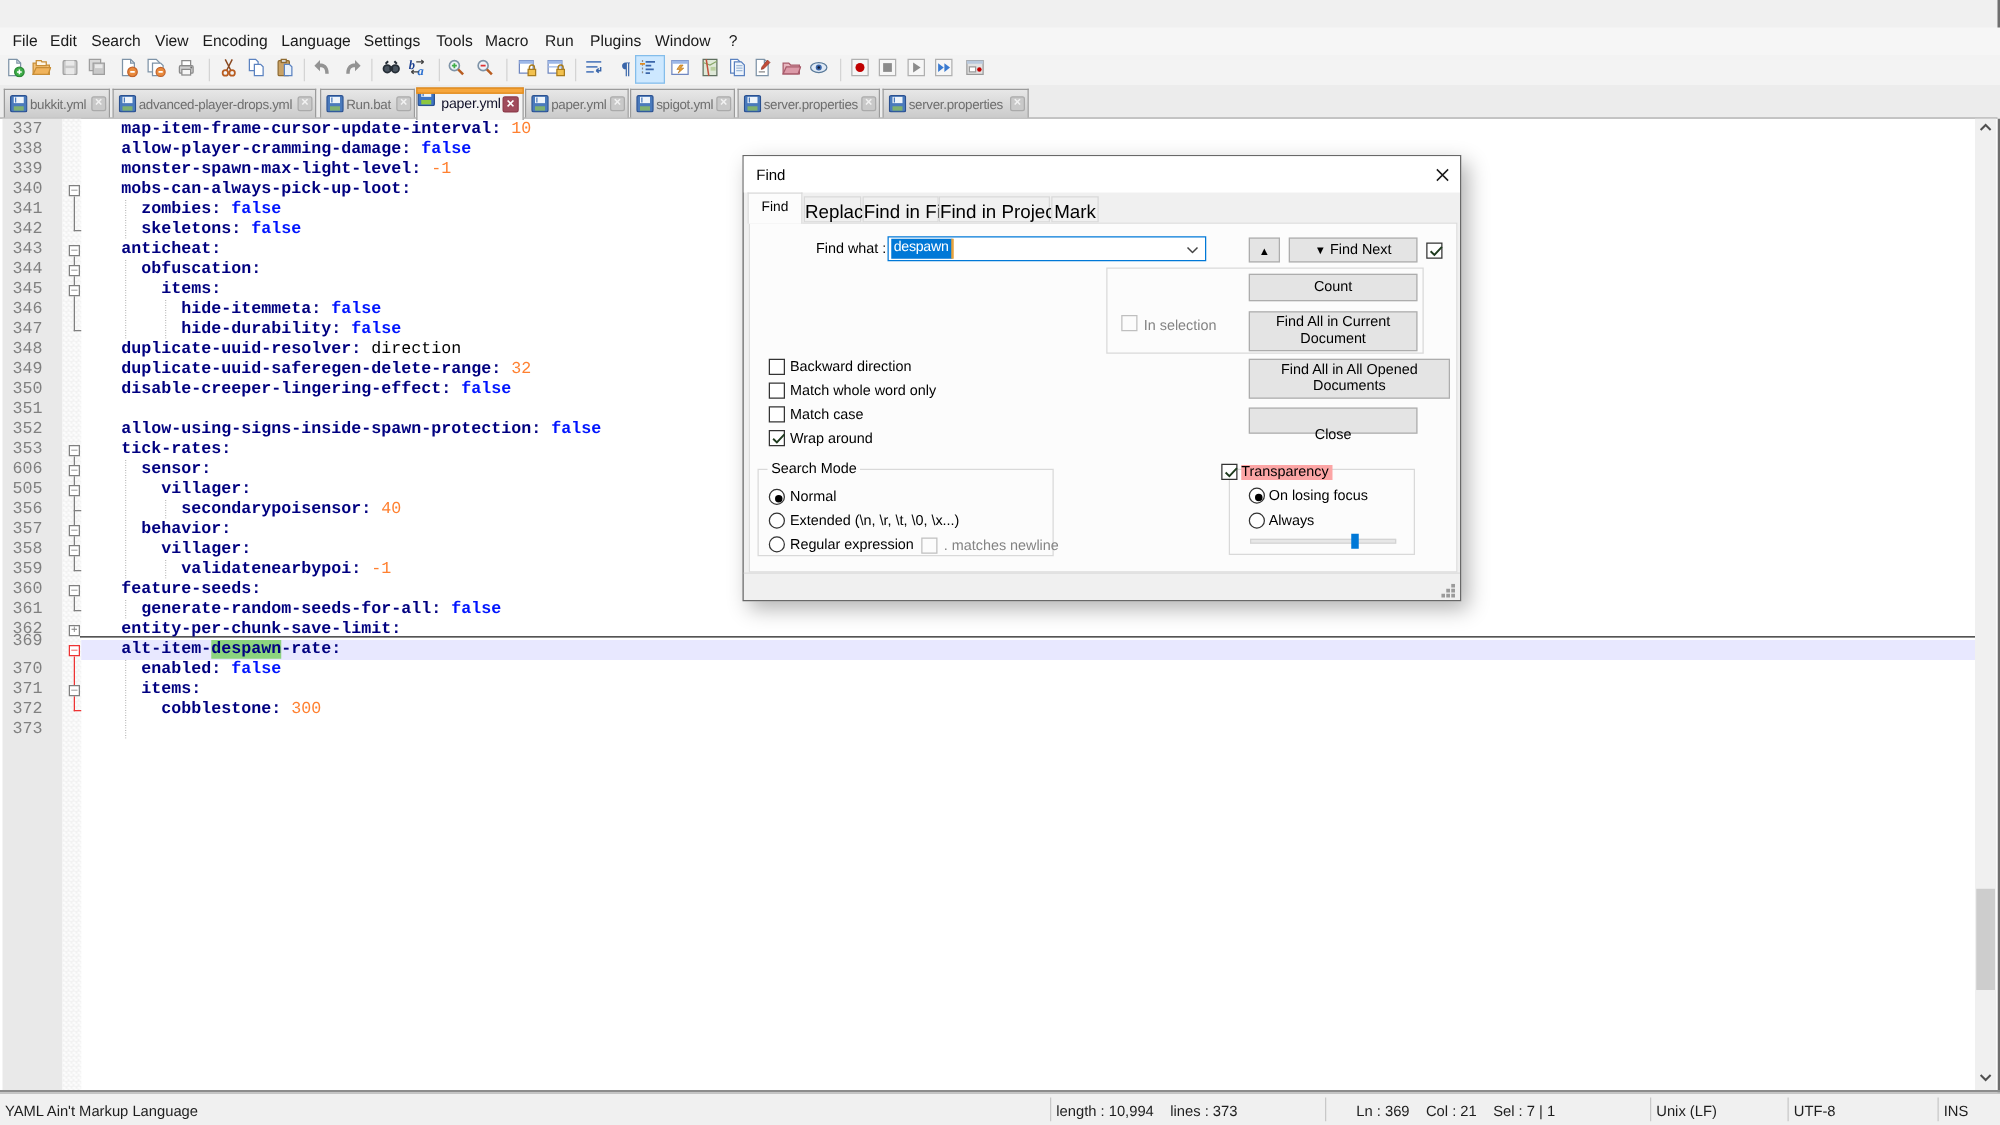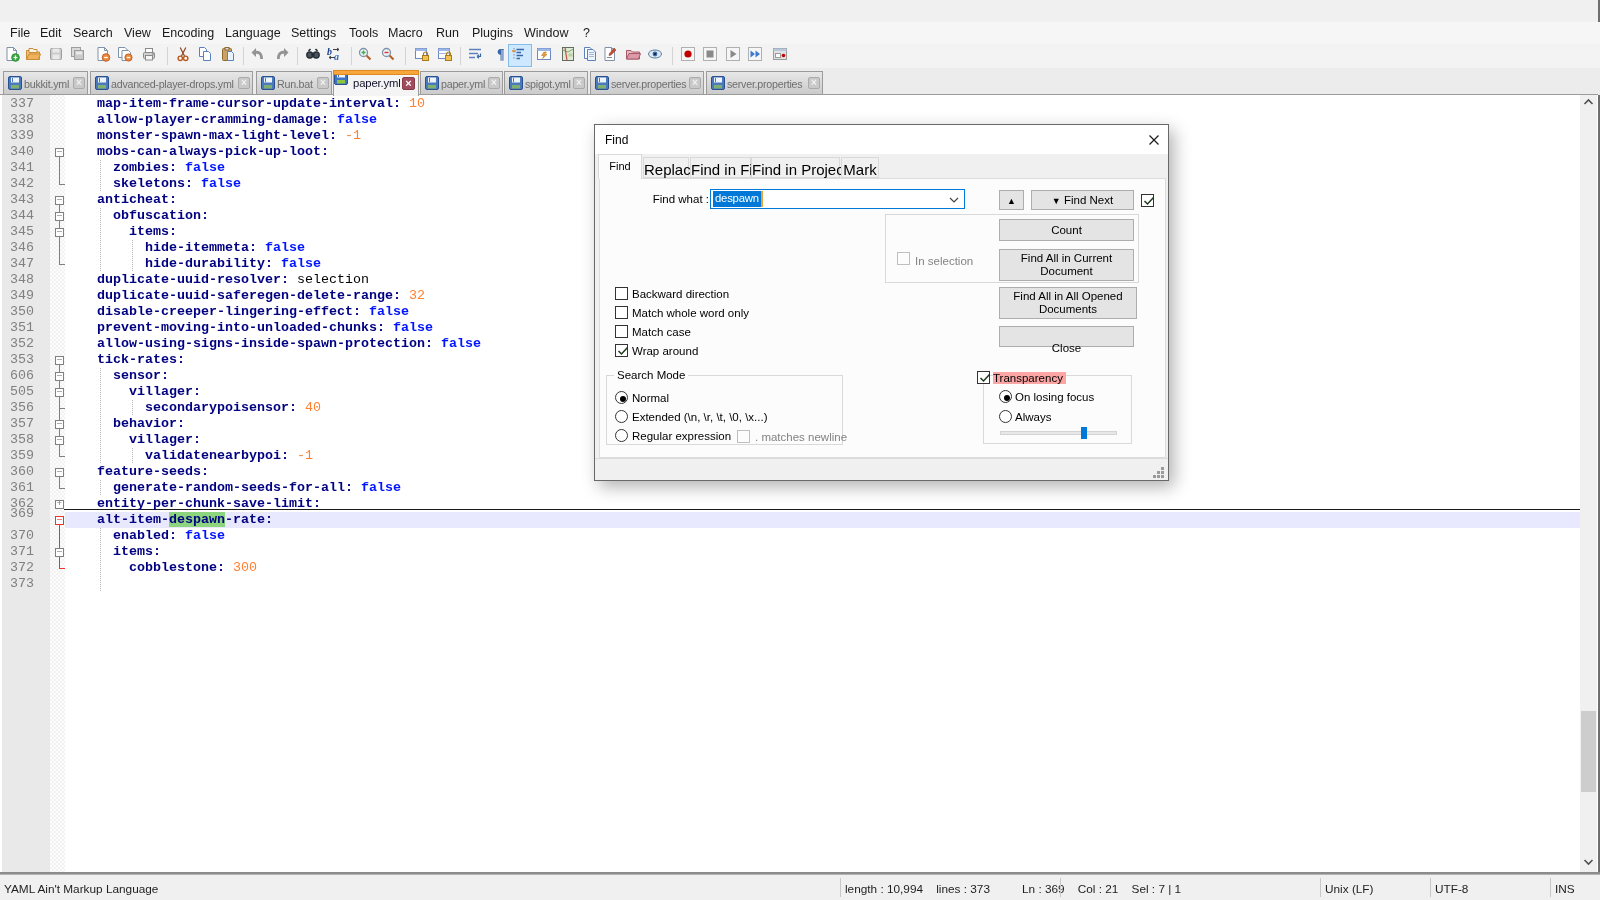--- a/index.html
+++ b/index.html
@@ -355,24 +355,23 @@
       <div class="cl" style="top:17px">&nbsp;&nbsp;&nbsp;&nbsp;<span class="k">allow-player-cramming-damage:</span>&nbsp;<span class="f">false</span></div>
       <div class="cl" style="top:33px">&nbsp;&nbsp;&nbsp;&nbsp;<span class="k">monster-spawn-max-light-level:</span>&nbsp;<span class="n">-1</span></div>
       <div class="cl" style="top:49px">&nbsp;&nbsp;&nbsp;&nbsp;<span class="k">mobs-can-always-pick-up-loot:</span></div>
       <div class="cl" style="top:65px">&nbsp;&nbsp;&nbsp;&nbsp;&nbsp;&nbsp;<span class="k">zombies:</span>&nbsp;<span class="f">false</span></div>
       <div class="cl" style="top:81px">&nbsp;&nbsp;&nbsp;&nbsp;&nbsp;&nbsp;<span class="k">skeletons:</span>&nbsp;<span class="f">false</span></div>
       <div class="cl" style="top:97px">&nbsp;&nbsp;&nbsp;&nbsp;<span class="k">anticheat:</span></div>
       <div class="cl" style="top:113px">&nbsp;&nbsp;&nbsp;&nbsp;&nbsp;&nbsp;<span class="k">obfuscation:</span></div>
       <div class="cl" style="top:129px">&nbsp;&nbsp;&nbsp;&nbsp;&nbsp;&nbsp;&nbsp;&nbsp;<span class="k">items:</span></div>
       <div class="cl" style="top:145px">&nbsp;&nbsp;&nbsp;&nbsp;&nbsp;&nbsp;&nbsp;&nbsp;&nbsp;&nbsp;<span class="k">hide-itemmeta:</span>&nbsp;<span class="f">false</span></div>
       <div class="cl" style="top:161px">&nbsp;&nbsp;&nbsp;&nbsp;&nbsp;&nbsp;&nbsp;&nbsp;&nbsp;&nbsp;<span class="k">hide-durability:</span>&nbsp;<span class="f">false</span></div>
-      <div class="cl" style="top:177px">&nbsp;&nbsp;&nbsp;&nbsp;<span class="k">duplicate-uuid-resolver:</span>&nbsp;<span class="p">selection</span></div>
+      <div class="cl" style="top:177px">&nbsp;&nbsp;&nbsp;&nbsp;<span class="k">duplicate-uuid-resolver:</span>&nbsp;<span class="p">direction</span></div>
       <div class="cl" style="top:193px">&nbsp;&nbsp;&nbsp;&nbsp;<span class="k">duplicate-uuid-saferegen-delete-range:</span>&nbsp;<span class="n">32</span></div>
       <div class="cl" style="top:209px">&nbsp;&nbsp;&nbsp;&nbsp;<span class="k">disable-creeper-lingering-effect:</span>&nbsp;<span class="f">false</span></div>
-      <div class="cl" style="top:225px">&nbsp;&nbsp;&nbsp;&nbsp;<span class="k">prevent-moving-into-unloaded-chunks:</span>&nbsp;<span class="f">false</span></div>
       <div class="cl" style="top:241px">&nbsp;&nbsp;&nbsp;&nbsp;<span class="k">allow-using-signs-inside-spawn-protection:</span>&nbsp;<span class="f">false</span></div>
       <div class="cl" style="top:257px">&nbsp;&nbsp;&nbsp;&nbsp;<span class="k">tick-rates:</span></div>
       <div class="cl" style="top:273px">&nbsp;&nbsp;&nbsp;&nbsp;&nbsp;&nbsp;<span class="k">sensor:</span></div>
       <div class="cl" style="top:289px">&nbsp;&nbsp;&nbsp;&nbsp;&nbsp;&nbsp;&nbsp;&nbsp;<span class="k">villager:</span></div>
       <div class="cl" style="top:305px">&nbsp;&nbsp;&nbsp;&nbsp;&nbsp;&nbsp;&nbsp;&nbsp;&nbsp;&nbsp;<span class="k">secondarypoisensor:</span>&nbsp;<span class="n">40</span></div>
       <div class="cl" style="top:321px">&nbsp;&nbsp;&nbsp;&nbsp;&nbsp;&nbsp;<span class="k">behavior:</span></div>
       <div class="cl" style="top:337px">&nbsp;&nbsp;&nbsp;&nbsp;&nbsp;&nbsp;&nbsp;&nbsp;<span class="k">villager:</span></div>
       <div class="cl" style="top:353px">&nbsp;&nbsp;&nbsp;&nbsp;&nbsp;&nbsp;&nbsp;&nbsp;&nbsp;&nbsp;<span class="k">validatenearbypoi:</span>&nbsp;<span class="n">-1</span></div>
       <div class="cl" style="top:369px">&nbsp;&nbsp;&nbsp;&nbsp;<span class="k">feature-seeds:</span></div>
       <div class="cl" style="top:385px">&nbsp;&nbsp;&nbsp;&nbsp;&nbsp;&nbsp;<span class="k">generate-random-seeds-for-all:</span>&nbsp;<span class="f">false</span></div>
@@ -408,21 +407,21 @@
       <div class="fb fbr" style="top:421px"><span>–</span></div>
       <div id="vsb"><svg width="17" height="777" viewBox="0 0 17 777">
           <path d="M4.5 9 L8.5 5 L12.5 9" fill="none" stroke="#505050" stroke-width="1.6"></path>
           <path d="M4.5 765 L8.5 769 L12.5 765" fill="none" stroke="#505050" stroke-width="1.6"></path>
         </svg><div class="th"></div></div>
     </div>
 <div id="ebot"></div>
     <div id="statusbar">
 <span style="left:4px">YAML Ain't Markup Language</span>
 <span style="left:845px">length : 10,994&nbsp;&nbsp;&nbsp;&nbsp;lines : 373</span>
-<span style="left:1022px">Ln : 369&nbsp;&nbsp;&nbsp;&nbsp;Col : 21&nbsp;&nbsp;&nbsp;&nbsp;Sel : 7 | 1</span>
+<span style="left:1085px">Ln : 369&nbsp;&nbsp;&nbsp;&nbsp;Col : 21&nbsp;&nbsp;&nbsp;&nbsp;Sel : 7 | 1</span>
 <span style="left:1325px">Unix (LF)</span>
 <span style="left:1435px">UTF-8</span>
 <span style="left:1555px">INS</span>
 <i style="left:840px"></i>
       <i style="left:1060px"></i>
       <i style="left:1320px"></i>
       <i style="left:1430px"></i>
       <i style="left:1550px"></i>
 </div>
 <style>
@@ -470,21 +469,21 @@
 <div class="cb" style="left:546px;top:69px">
         <svg class="ck" width="12" height="10" viewBox="0 0 12 10">
           <path d="M1.5 5 L4.5 8 L10.5 1.5" fill="none" stroke="#1e3a1e" stroke-width="1.5"></path>
         </svg>
       </div>
 <div class="gb" style="left:290px;top:89px;width:254px;height:69px"></div>
 <div class="cbd" style="left:302px;top:127px"></div>
 <div class="glbl" style="left:320px;top:130px">In selection</div>
 <div class="btn" style="left:404px;top:94px;width:135px;height:22px;padding-top:4px">Count</div>
 <div class="btn" style="left:404px;top:124px;width:135px;height:32px;padding-top:2px">Find All in Current<br>Document</div>
-<div class="btn" style="left:404px;top:162px;width:138px;height:32px;padding-top:2px">Find All in All Opened<br>Documents</div>
+<div class="btn" style="left:404px;top:162px;width:161px;height:32px;padding-top:2px">Find All in All Opened<br>Documents</div>
 <div class="btn" style="left:404px;top:201px;width:135px;height:21px;padding-top:15px">Close</div>
 <div class="cb" style="left:20px;top:162px"></div>
       <div class="lbl" style="left:37px;top:163px">Backward direction</div>
 <div class="cb" style="left:20px;top:181px"></div>
       <div class="lbl" style="left:37px;top:182px">Match whole word only</div>
 <div class="cb" style="left:20px;top:200px"></div>
       <div class="lbl" style="left:37px;top:201px">Match case</div>
 <div class="cb" style="left:20px;top:219px">
         <svg class="ck" width="12" height="10" viewBox="0 0 12 10">
           <path d="M1.5 5 L4.5 8 L10.5 1.5" fill="none" stroke="#1e3a1e" stroke-width="1.5"></path>

